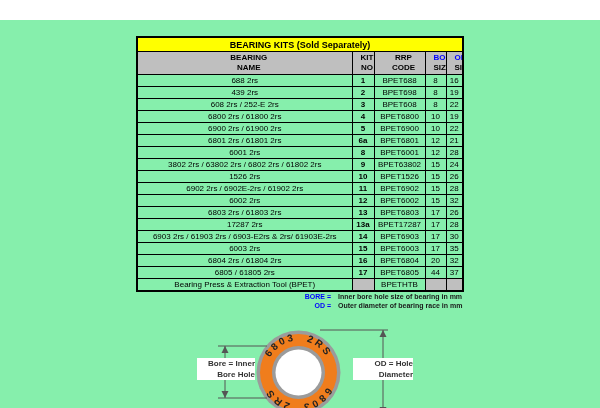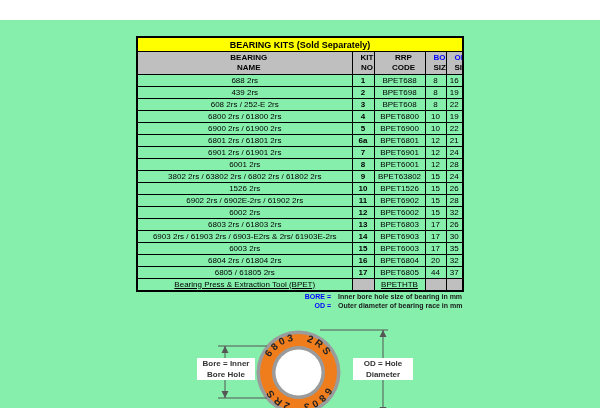--- a/index.html
+++ b/index.html
@@ -10,33 +10,33 @@
   table.kits{position:absolute;left:136px;top:16px;width:326px;border-collapse:collapse;
              table-layout:fixed;border:2px solid #000;}
   table.kits td,table.kits th{border:1px solid #000;padding:0;font-size:8px;line-height:10px;
              text-align:center;vertical-align:middle;overflow:hidden;white-space:nowrap;}
   tr.title-row td{background:#FFFF00;font-weight:bold;font-size:9px;height:13px;}
   tr.header-row th{background:#BFBFBF;font-weight:bold;height:22px;line-height:10px;padding-left:8px;}
   tr.header-row th .l1,tr.header-row th .l2{display:block;}
   tr.header-row th.accent .l1{color:#0000FF;}
   tbody td{height:11px;}
   td.c-kit{font-weight:bold;}
-  tr.tool-row td{height:11px;text-decoration:underline;}
+  tr.tool-row td{height:11px;}
   td.gray-cell{background:#BFBFBF;}
 
   
   .footnotes{position:absolute;left:260px;top:272px;font-size:7px;font-weight:bold;line-height:9px;}
   .footnote-line{display:flex;}
   .footnote-term{display:inline-block;width:71px;text-align:right;color:#0000FF;}
   .footnote-desc{display:inline-block;margin-left:7px;color:#1a1a1a;}
 
   
   .diagram-svg{position:absolute;left:165px;top:296px;width:250px;height:112px;}
   .dim-label{position:absolute;background:#ffffff;font-size:8px;line-height:11px;font-weight:bold;
-             color:#333;text-align:center;z-index:2;}
+             color:#333;text-align:right;z-index:2;}
   .dim-label.bore{left:197px;top:338px;width:58px;}
   .dim-label.od{left:353px;top:338px;width:60px;}
 </style>
 </head>
 <body>
 
 <div class="page">
 
   <table class="kits">
     <colgroup>
@@ -110,27 +110,20 @@
           <td class="c-od">22</td>
         </tr>
         <tr>
           <td class="c-name">6801 2rs / 61801 2rs</td>
           <td class="c-kit">6a</td>
           <td class="c-code">BPET6801</td>
           <td class="c-bore">12</td>
           <td class="c-od">21</td>
         </tr>
         <tr>
-          <td class="c-name">6901 2rs / 61901 2rs</td>
-          <td class="c-kit">7</td>
-          <td class="c-code">BPET6901</td>
-          <td class="c-bore">12</td>
-          <td class="c-od">24</td>
-        </tr>
-        <tr>
           <td class="c-name">6001 2rs</td>
           <td class="c-kit">8</td>
           <td class="c-code">BPET6001</td>
           <td class="c-bore">12</td>
           <td class="c-od">28</td>
         </tr>
         <tr>
           <td class="c-name">3802 2rs / 63802 2rs / 6802 2rs / 61802 2rs</td>
           <td class="c-kit">9</td>
           <td class="c-code">BPET63802</td>
@@ -157,20 +150,27 @@
           <td class="c-code">BPET6002</td>
           <td class="c-bore">15</td>
           <td class="c-od">32</td>
         </tr>
         <tr>
           <td class="c-name">6803 2rs / 61803 2rs</td>
           <td class="c-kit">13</td>
           <td class="c-code">BPET6803</td>
           <td class="c-bore">17</td>
           <td class="c-od">26</td>
+        </tr>
+        <tr>
+          <td class="c-name">17287 2rs</td>
+          <td class="c-kit">13a</td>
+          <td class="c-code">BPET17287</td>
+          <td class="c-bore">17</td>
+          <td class="c-od">28</td>
         </tr>
         <tr>
           <td class="c-name">6903 2rs / 61903 2rs / 6903-E2rs &amp; 2rs/ 61903E-2rs</td>
           <td class="c-kit">14</td>
           <td class="c-code">BPET6903</td>
           <td class="c-bore">17</td>
           <td class="c-od">30</td>
         </tr>
         <tr>
           <td class="c-name">6003 2rs</td>

